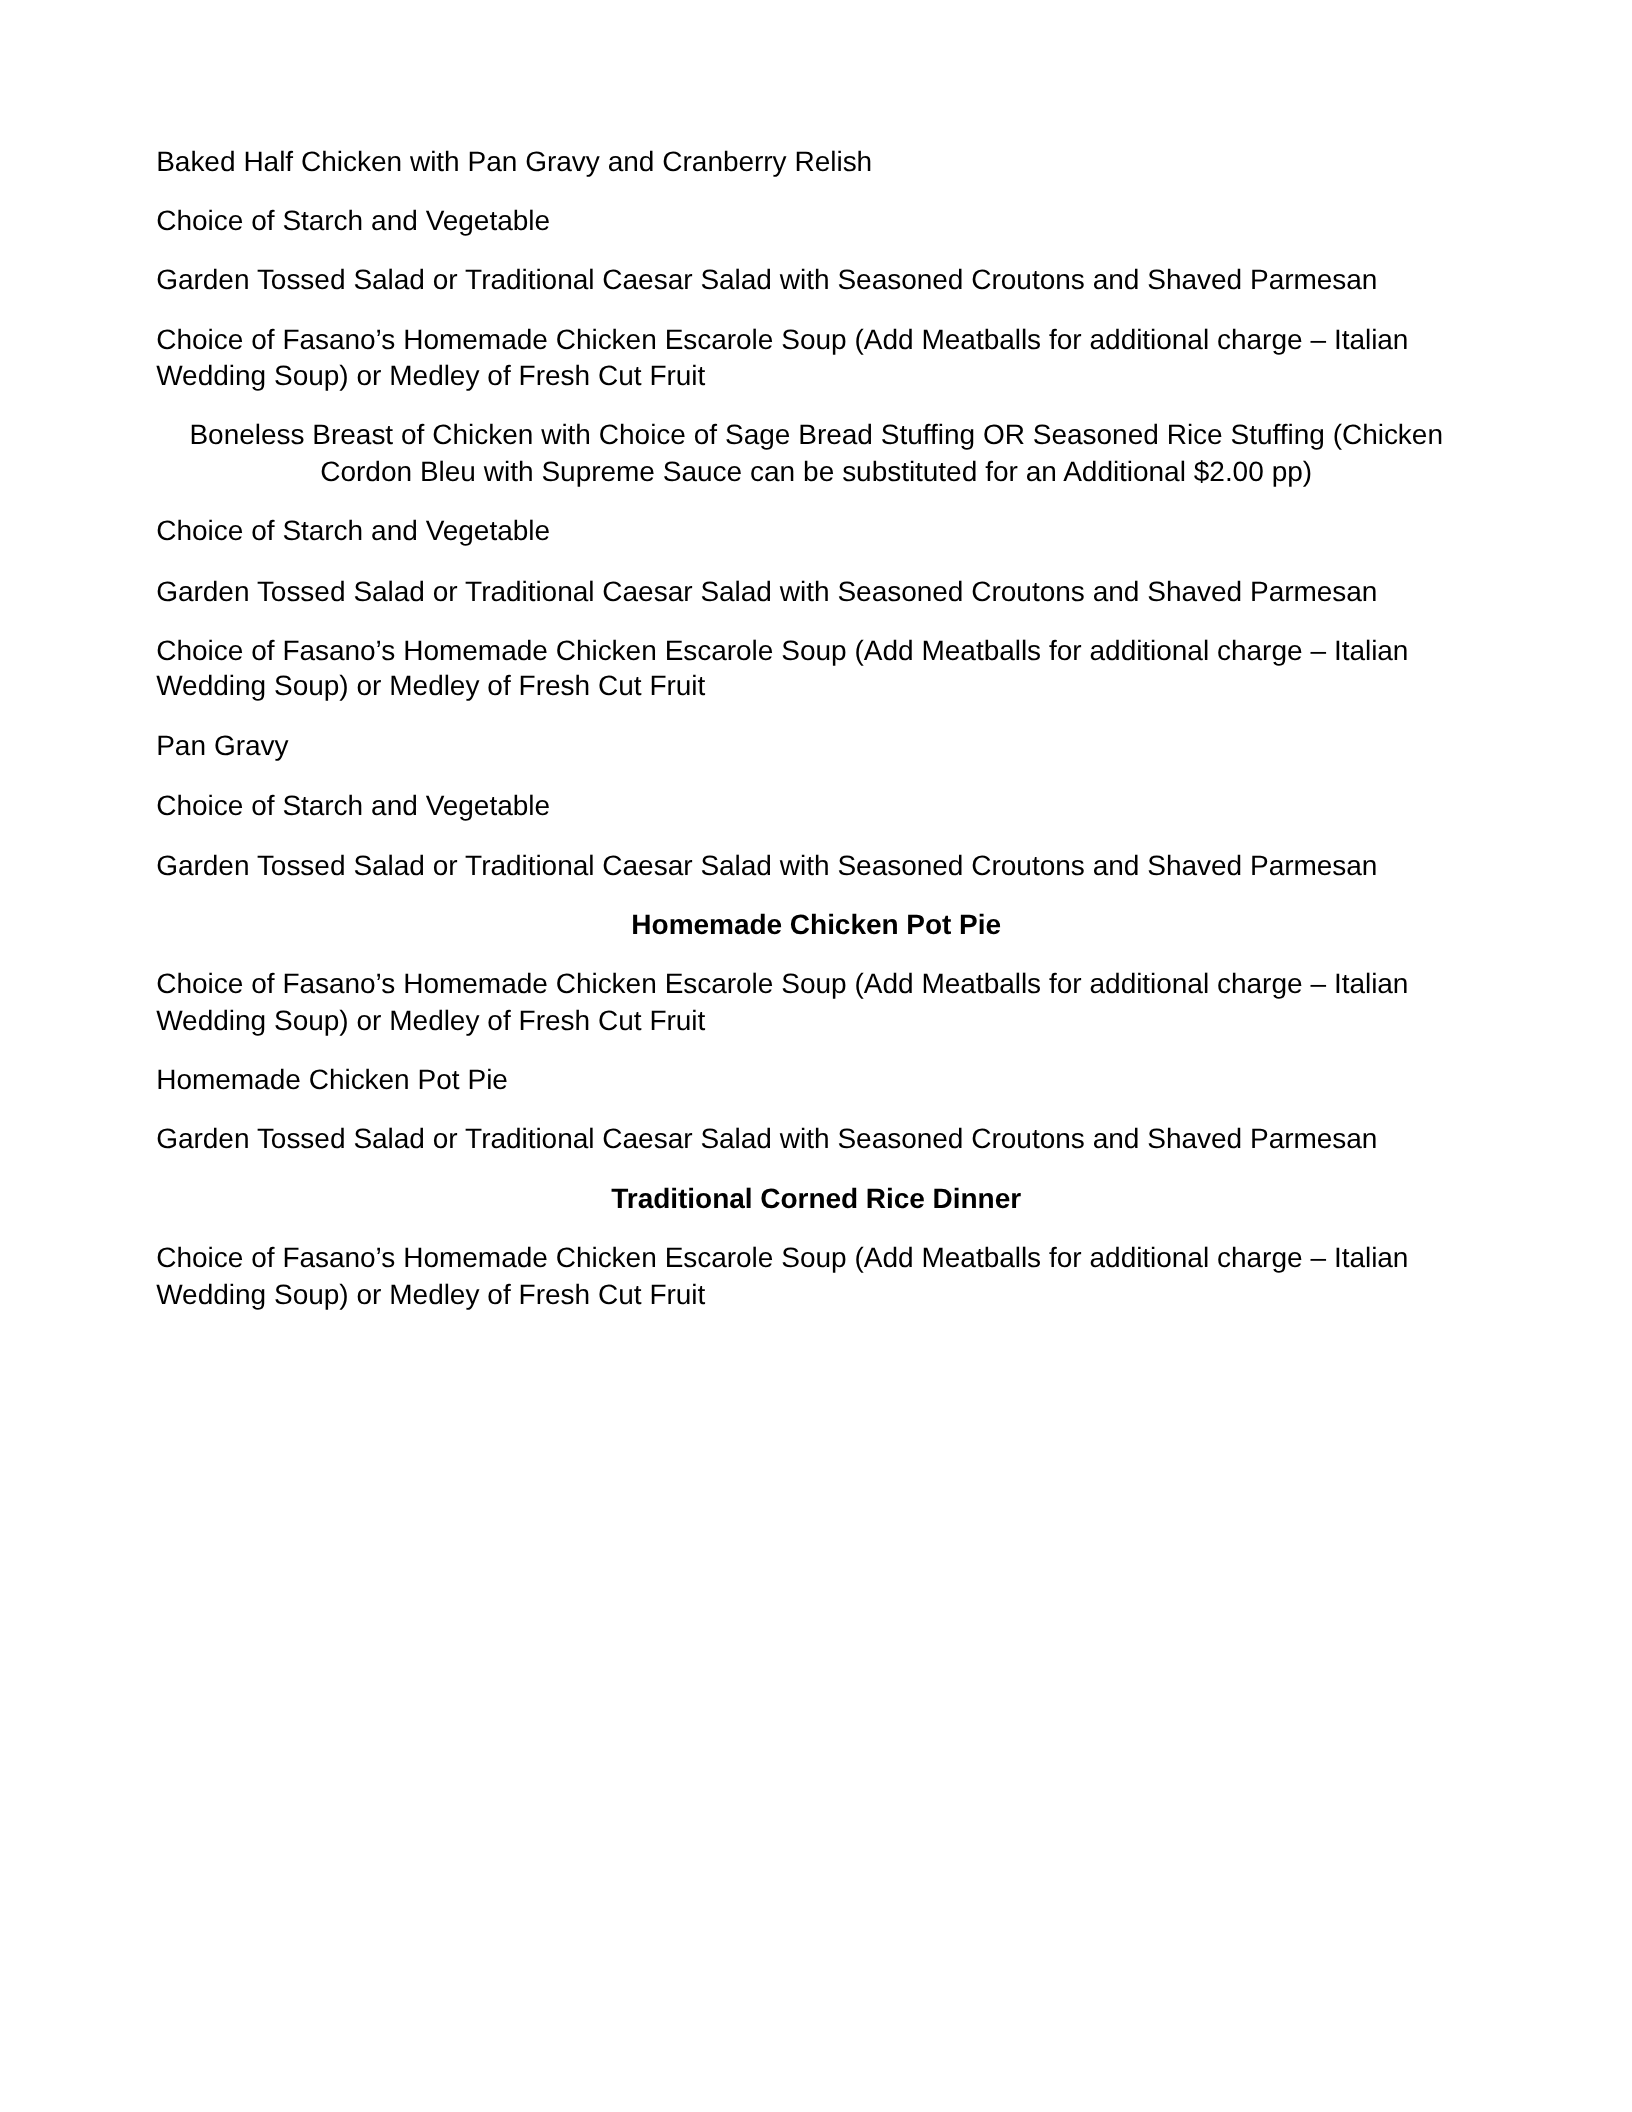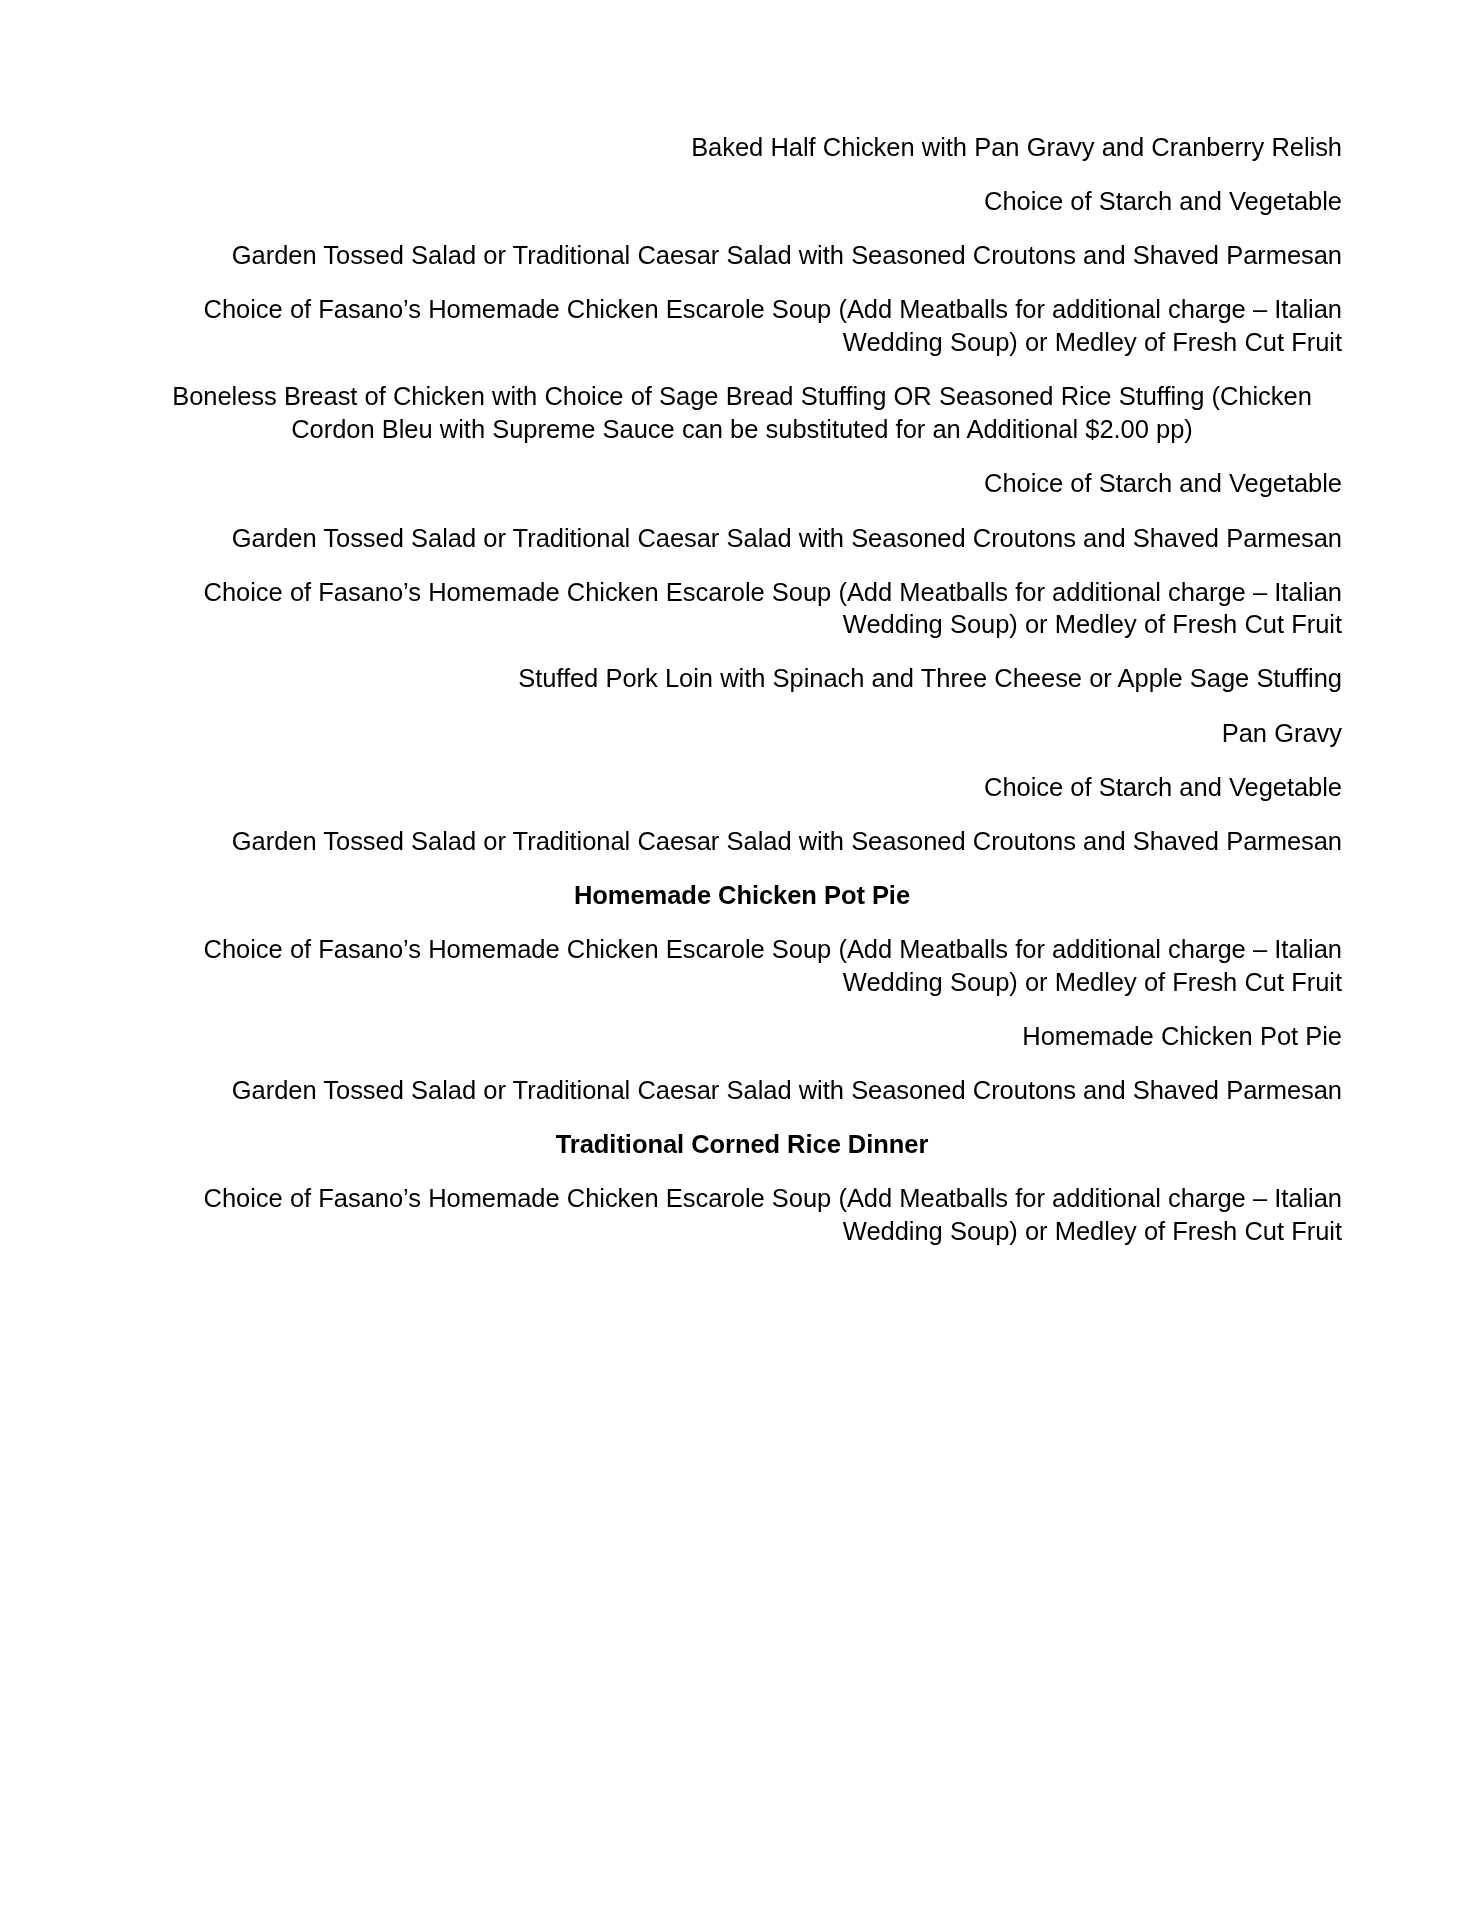--- a/index.html
+++ b/index.html
@@ -24,21 +24,21 @@
   }
   .doc-body {
     width: 1200px;
     margin: 0 auto;
   }
   
   .para {
     font-size: 25.5px;
     line-height: 1.28;
     margin: 0 0 21.5px 0;
-    text-align: right;
+    text-align: left;
     letter-spacing: -0.05px;
     word-spacing: 0.2px;
   }
   .para.left {
     text-align: center;
     margin-bottom: 22px;
   }
   .heading {
     font-size: 25.5px;
     line-height: 1.28;
@@ -69,21 +69,20 @@
 
     <p class="para left">Boneless Breast of Chicken with Choice of Sage Bread Stuffing OR Seasoned Rice Stuffing (Chicken Cordon Bleu with Supreme Sauce can be substituted for an Additional $2.00 pp)</p>
 
     <p class="para">Choice of Starch and Vegetable</p>
 
     <p class="para wide">Garden Tossed Salad or Traditional Caesar Salad with Seasoned Croutons and Shaved Parmesan</p>
 
 
     <p class="para wide">Choice of Fasano’s Homemade Chicken Escarole Soup (Add Meatballs for additional charge – Italian Wedding Soup) or Medley of Fresh Cut Fruit</p>
 
-    <p class="para">Stuffed Pork Loin with Spinach and Three Cheese or Apple Sage Stuffing</p>
 
     <p class="para">Pan Gravy</p>
 
     <p class="para">Choice of Starch and Vegetable</p>
 
     <p class="para wide">Garden Tossed Salad or Traditional Caesar Salad with Seasoned Croutons and Shaved Parmesan</p>
 
     <p class="heading">Homemade Chicken Pot Pie</p>
 
     <p class="para wide">Choice of Fasano’s Homemade Chicken Escarole Soup (Add Meatballs for additional charge – Italian Wedding Soup) or Medley of Fresh Cut Fruit</p>

